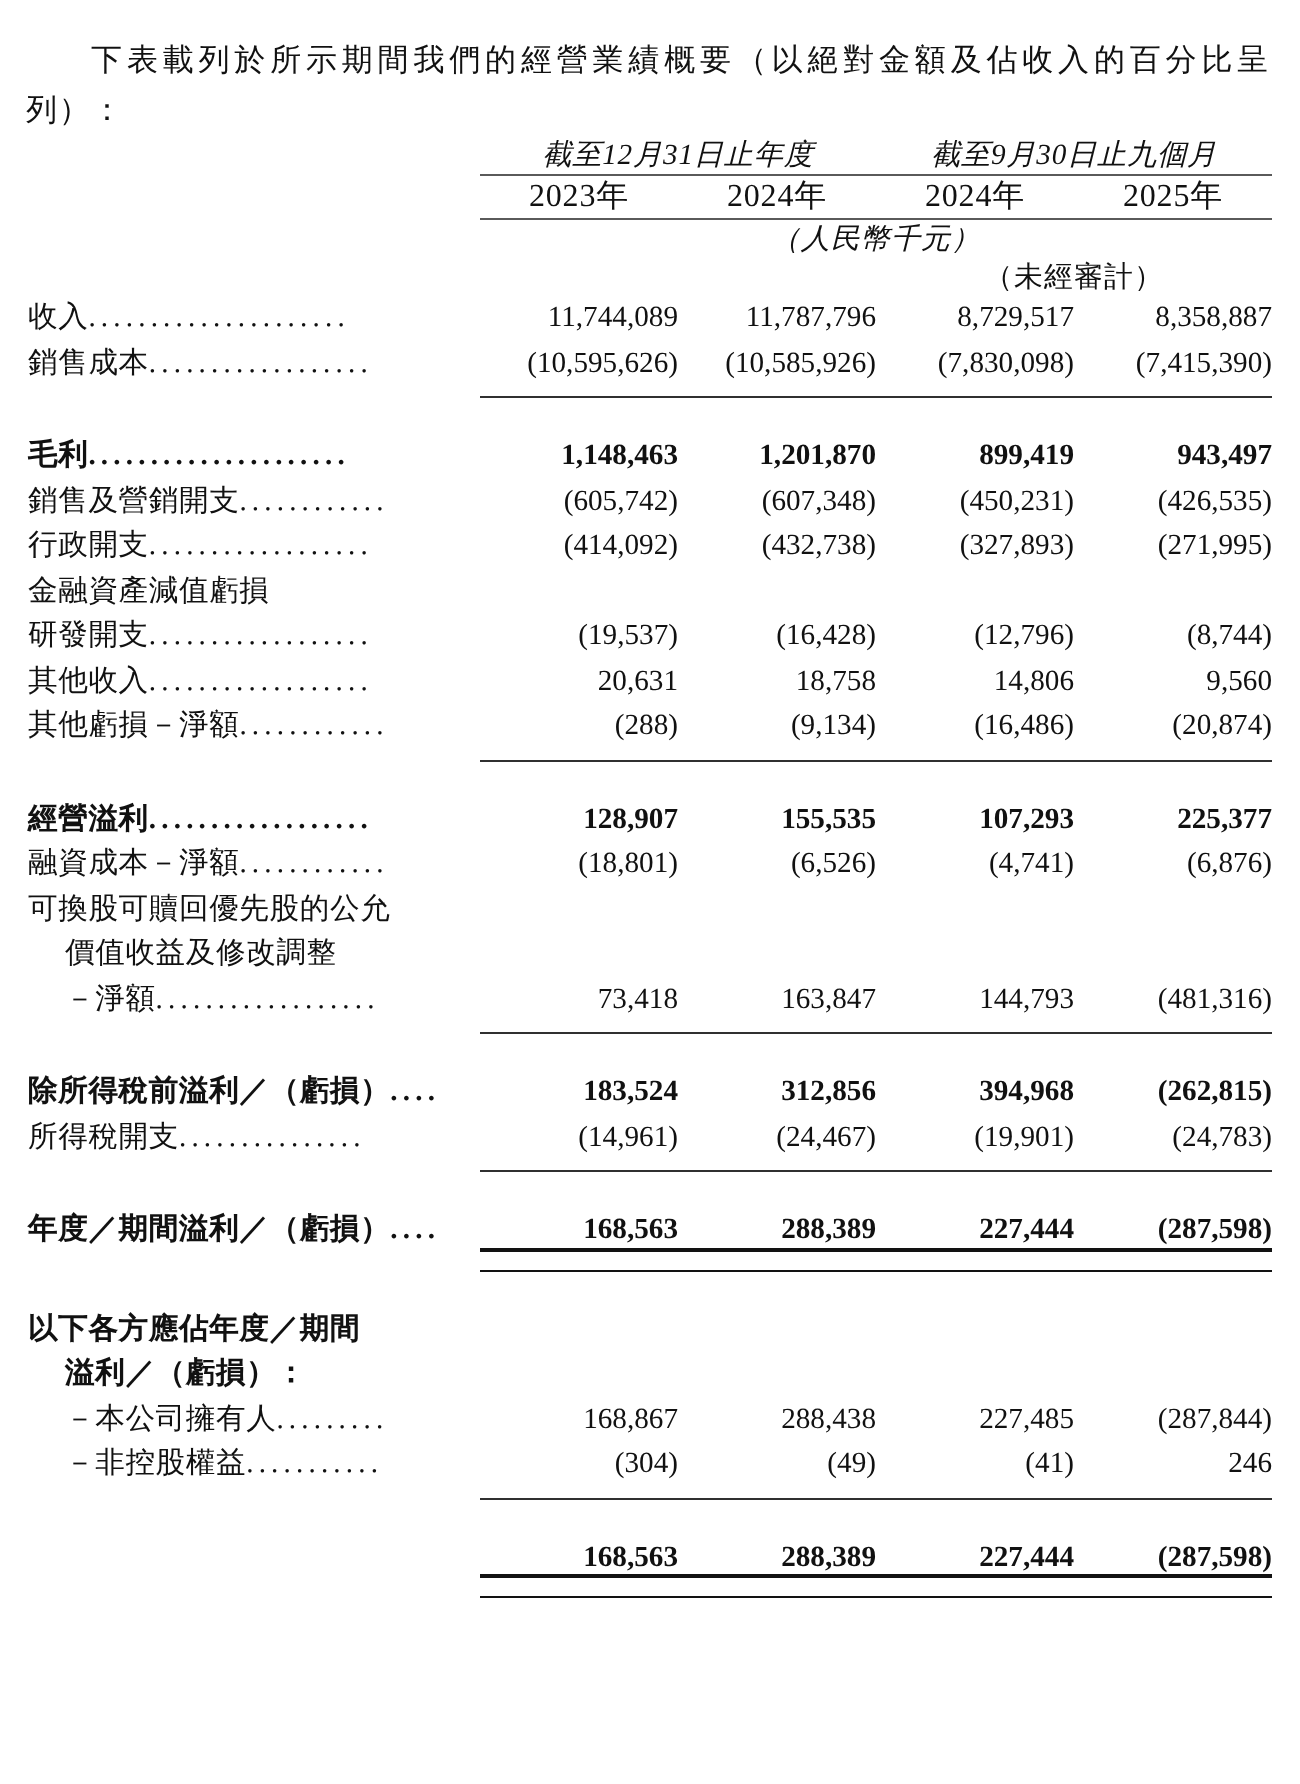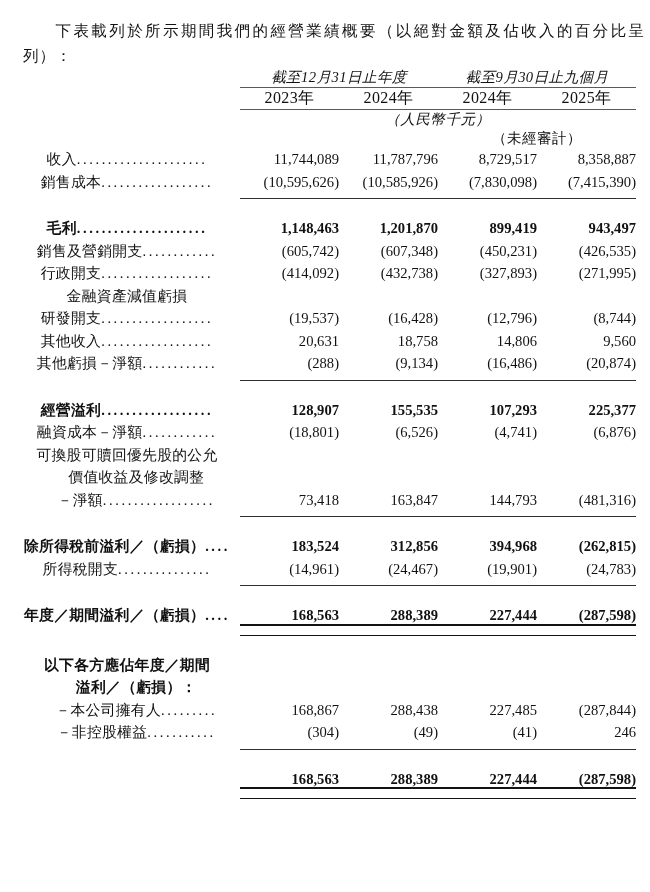--- a/index.html
+++ b/index.html
@@ -20,21 +20,21 @@
   .page {
     position: relative;
     width: 650px;
     height: 892px;
     box-sizing: border-box;
   }
 
   
   .intro {
     position: absolute;
-    left: 23px;
+    left: 13px;
     top: 6px;
     width: 622px;
     font-size: 15.5px;
     line-height: 25px;
     text-align: justify;
     letter-spacing: 0.9px;
     text-indent: 2.1em;
     margin-top: 12px;
   }
 
@@ -53,21 +53,21 @@
   table.fin col.c-num   { width: 99px; }
 
   table.fin td, table.fin th {
     padding: 0;
     vertical-align: bottom;
     font-weight: normal;
   }
 
   
   .lab {
-    text-align: center;
+    text-align: left;
     font-size: 14.8px;
     letter-spacing: 0.3px;
     white-space: nowrap;
     padding-right: 4px;
     line-height: 22.5px;
     margin-left: 12px;
   }
   .lab.bold { font-weight: bold; }
   .lab .ind1 { padding-left: 1.25em; display: inline-block; }
   .leader {

